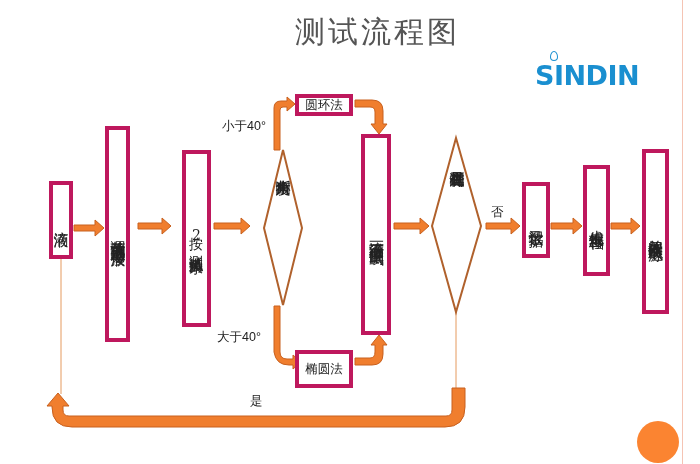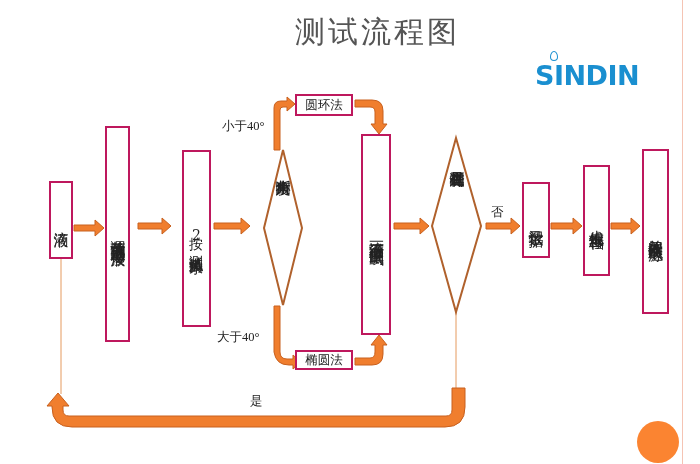--- a/index.html
+++ b/index.html
@@ -7,26 +7,26 @@
          font-family:"DejaVu Serif","Liberation Serif",serif; color:#222; }
   .title { position:absolute; left:270px; top:12px; width:190px; text-align:right;
            font-size:30px; letter-spacing:3px; color:#555; font-family:"DejaVu Serif",serif; }
   .logo { position:absolute; left:535px; top:24px; font-family:"DejaVu Sans","Liberation Sans",sans-serif;
           font-weight:bold; font-size:27px; color:#1a8fd0; letter-spacing:-0.5px;margin-top:36px; }
   .logo .drop { position:absolute; left:15px; top:-9px; width:6px; height:8px;
                 border:1.5px solid #1a8fd0; border-radius:50% 50% 50% 50% / 60% 60% 40% 40%; }
   .rline { position:absolute; left:682px; top:0; width:1px; height:464px; background:#f5c4b4; }
   .dot { position:absolute; left:637px; top:421px; width:42px; height:42px; border-radius:50%; background:#fb8431; }
   svg.flow { position:absolute; left:0; top:0; }
-  .box { position:absolute; border:2px solid #be185d; background:#fff; box-sizing:border-box;
+  .box { position:absolute; border:4px solid #be185d; background:#fff; box-sizing:border-box;
          display:flex; align-items:center; justify-content:center; }
   .vt { writing-mode:vertical-rl; text-orientation:upright; font-size:15px; line-height:20px; letter-spacing:1px;
         font-family:"DejaVu Serif",serif; }
   .ht { font-size:12.5px; font-family:"DejaVu Serif",serif; white-space:nowrap; }
-  .lbl { position:absolute; font-size:12.5px; white-space:nowrap; font-family:Liberation Serif, serif; }
+  .lbl { position:absolute; font-size:12.5px; white-space:nowrap; font-family:Liberation Sans, sans-serif; }
   .dtext { position:absolute; writing-mode:vertical-rl; text-orientation:upright; font-size:15px;
            line-height:20px; font-family:"DejaVu Serif",serif; }
 </style>
 </head>
 <body>
 
 <div class="title">测试流程图</div>
 <div class="logo">
   <span class="drop"></span>
   <span>SINDIN</span>
@@ -92,21 +92,21 @@
   <span class="vt" style="line-height:21px;">调节载物台的上下移动接液</span>
 </div>
 <div class="box" style="left:182px;top:150px;width:29px;height:177px;">
   <span class="vt" style="font-size:14px;">按2测试接触角大小</span>
 </div>
 <div class="dtext" style="left:273px;top:168px;">判断角度大小</div>
 
 <div class="box" style="left:295px;top:94px;width:58px;height:22px;">
   <span class="ht">圆环法</span>
 </div>
-<div class="box" style="left:295px;top:350px;width:58px;height:20px;">
+<div class="box" style="left:295px;top:350px;width:58px;height:38px;">
   <span class="ht">椭圆法</span>
 </div>
 <div class="box" style="left:361px;top:134px;width:30px;height:201px;">
   <span class="vt" style="line-height:21px;">滴液进行下一位置的测试</span>
 </div>
 <div class="dtext" style="left:447px;top:160px;">是否有测试样品</div>
 
 <div class="box" style="left:522px;top:182px;width:28px;height:76px;">
   <span class="vt">记录数据</span>
 </div>

